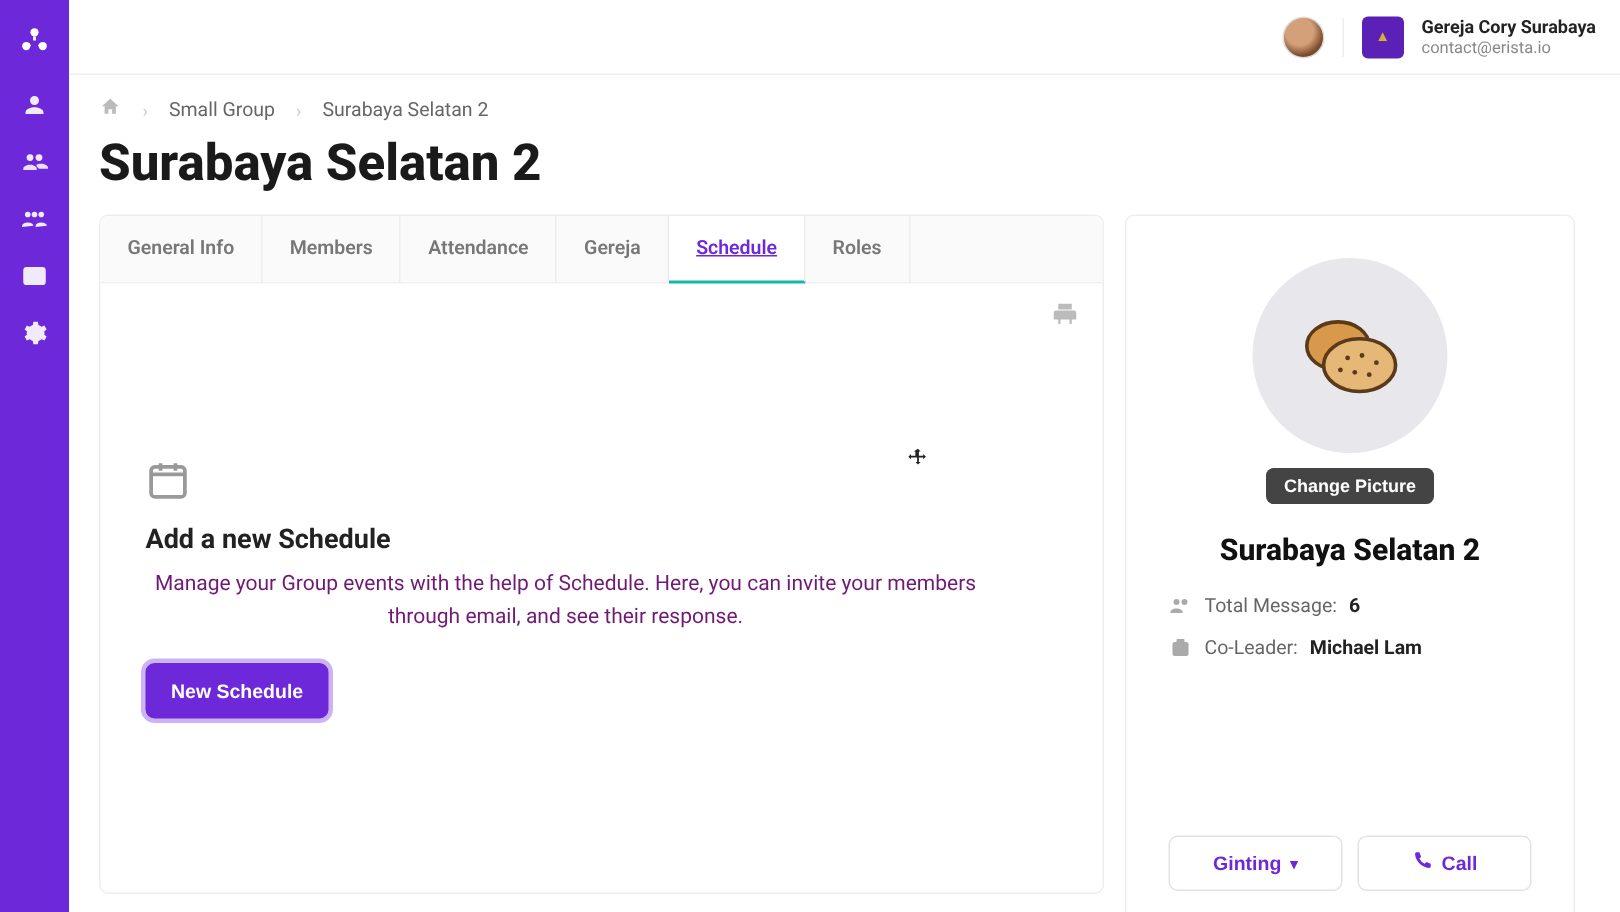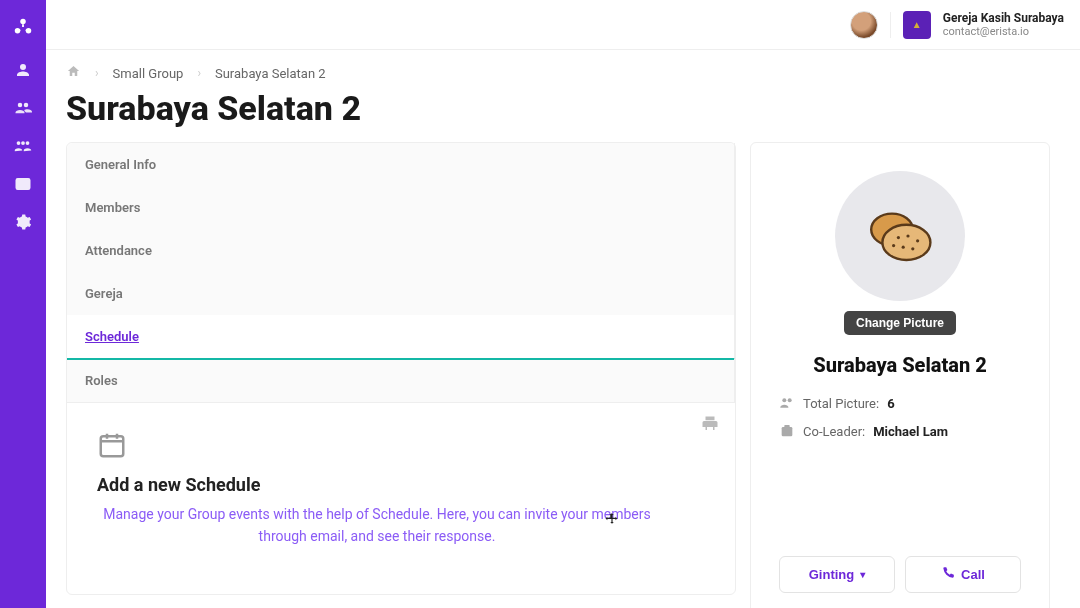--- a/index.html
+++ b/index.html
@@ -74,21 +74,20 @@
       border-radius: 6px;
       background: #fff;
     }
     .left-panel { width: 670px; height: 453px; display: flex; flex-direction: column; }
     .right-panel { width: 300px; height: 480px; display: flex; flex-direction: column; padding: 28px; }
     .tabs {
       display: flex;
       background: #fafafa;
       border-bottom: 1px solid #eee;
       border-radius: 6px 6px 0 0;
-      flex-direction: column;
     }
     .tab {
       padding: 14px 18px;
       font-size: 13px;
       color: #777;
       border-right: 1px solid #eee;
       cursor: pointer;
       font-weight: 600;
     }
     .tab.active {
@@ -96,21 +95,21 @@
       color: #6d28d9;
       text-decoration: underline;
       border-bottom: 2px solid #14b8a6;
       margin-bottom: -1px;
     }
     .tab-body { position: relative; flex: 1; display: flex; flex-direction: column; align-items: flex-start; justify-content: center; padding: 20px 30px; text-align: center; }
     .print-icon { position: absolute; right: 16px; top: 12px; color: #bbb; cursor: pointer; }
     .move-icon { position: absolute; right: 116px; top: 108px; color: #222; }
     .calendar-icon { color: #999; margin-bottom: 10px; }
     .empty-title { font-size: 18px; font-weight: 700; color: #222; margin-bottom: 8px; }
-    .empty-desc { font-size: 14px; color: #8b5cf6; line-height: 1.6; margin-bottom: 20px; max-width: 560px; }
+    .empty-desc { font-size: 14px; color: #701a75; line-height: 1.6; margin-bottom: 20px; max-width: 560px; }
     .btn-primary {
       background: #6d28d9;
       color: #fff;
       border: 1px solid #6d28d9;
       padding: 10px 16px;
       border-radius: 6px;
       font-size: 13px;
       font-weight: 600;
       cursor: pointer;
       box-shadow: 0 0 0 3px rgba(109,40,217,0.35);
@@ -192,21 +191,21 @@
       </svg>
   </div>
 </div>
 
 <div class="main">
   <div class="topbar">
     <div class="avatar-small"></div>
     <div class="divider-v"></div>
     <div class="org-badge">▲</div>
     <div class="org-text">
-      <div class="name">Gereja Kasih Surabaya</div>
+      <div class="name">Gereja Cory Surabaya</div>
       <div class="email">contact@erista.io</div>
     </div>
   </div>
 
   <div class="content">
     <div class="breadcrumb">
       <span class="home">
         <svg viewBox="0 0 24 24">
             <path d="M12 3l9 8h-3v8h-4v-5h-4v5H6v-8H3z"></path>
           </svg>
@@ -241,20 +240,21 @@
               </svg>
           </span>
           <div class="calendar-icon">
             <svg width="30" height="30" viewBox="0 0 24 24" fill="none" stroke="currentColor" stroke-width="2">
                 <rect x="3" y="5" width="18" height="16" rx="2"></rect>
                 <path d="M3 9h18M8 3v4M16 3v4"></path>
               </svg>
           </div>
           <div class="empty-title">Add a new Schedule</div>
           <div class="empty-desc">Manage your Group events with the help of Schedule. Here, you can invite your members through email, and see their response.</div>
+          <button class="btn-primary">New Schedule</button>
         </div>
       </div>
 
       <div class="panel right-panel">
         <div class="pic-wrap">
           <div class="group-pic">
             <svg width="80" height="80" viewBox="0 0 100 100">
               <ellipse cx="40" cy="42" rx="26" ry="20" fill="#d89a4a" stroke="#5a3a1a" stroke-width="3"></ellipse>
               <ellipse cx="58" cy="58" rx="30" ry="22" fill="#e6b878" stroke="#5a3a1a" stroke-width="3"></ellipse>
               <circle cx="48" cy="52" r="2" fill="#5a3a1a"></circle>
@@ -269,21 +269,21 @@
           <div class="group-title">Surabaya Selatan 2</div>
         </div>
 
         <div class="info-rows">
           <div class="info-row">
             <svg viewBox="0 0 24 24">
                 <circle cx="8" cy="8" r="3"></circle>
                 <circle cx="16" cy="8" r="3"></circle>
                 <path d="M2 19v-1c0-2 3-3.5 6-3.5s6 1.5 6 3.5v1H2z"></path>
               </svg>
-            <span>Total Picture: </span>
+            <span>Total Message: </span>
             <strong>6</strong>
           </div>
           <div class="info-row">
             <svg viewBox="0 0 24 24">
                 <rect x="4" y="6" width="16" height="14" rx="2"></rect>
                 <rect x="8" y="3" width="8" height="4" rx="1"></rect>
               </svg>
             <span>Co-Leader: </span>
             <strong>Michael Lam</strong>
           </div>

